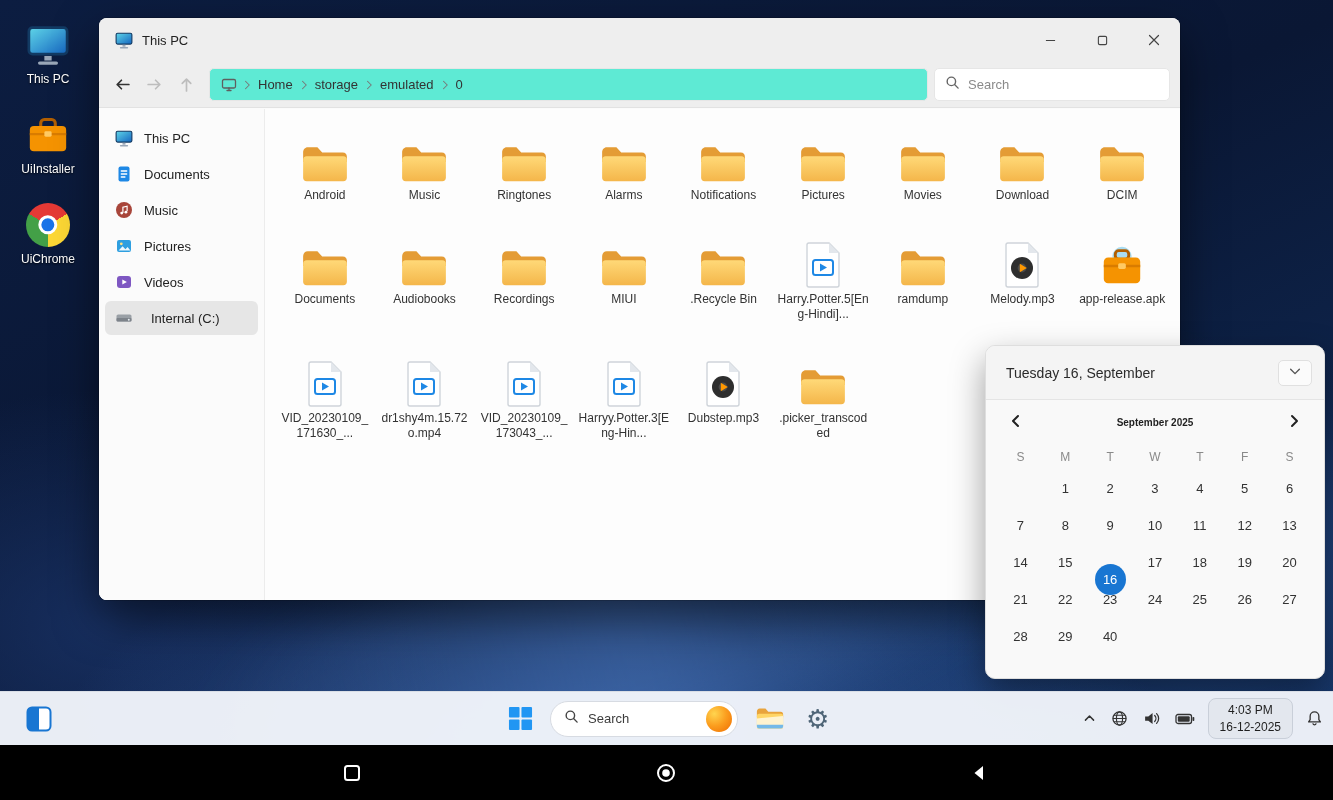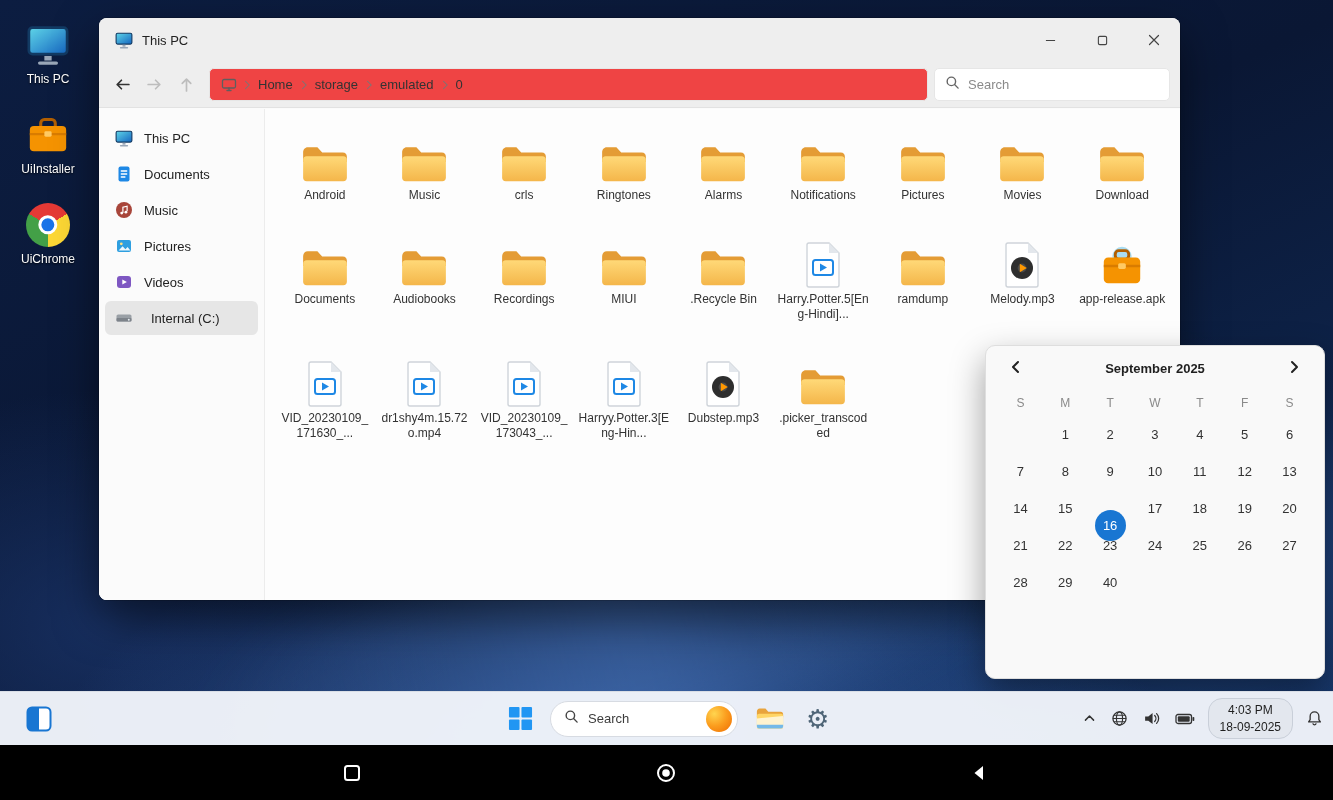--- a/index.html
+++ b/index.html
@@ -30,21 +30,21 @@
   .window { position:absolute; left:99px; top:18px; width:1081px; height:582px; z-index:2;
     background:#fbfbfb; border-radius:8px; overflow:hidden;
     box-shadow:0 18px 44px rgba(0,0,0,.5), 0 0 0 1px rgba(0,0,0,.15); }
   .titlebar { height:44px; background:#eeeeee; display:flex; align-items:center; padding-left:16px; }
   .tb-icon { display:flex; margin-right:9px; }
   .tb-title { font-size:13px; color:#222; }
   .caption-btns { margin-left:auto; display:flex; height:100%; }
   .cap-btn { width:52px; height:100%; display:flex; align-items:center; justify-content:center; }
   .toolbar { height:46px; background:#eeeeee; display:flex; align-items:center; padding:0 10px 0 8px; gap:2px; border-bottom:1px solid #e2e2e2; }
   .nav-btn { width:30px; height:32px; display:flex; align-items:center; justify-content:center; border-radius:5px; }
-  .breadcrumb { flex:1; height:33px; background:#ef4444; border:1px solid #e6e6e6; border-radius:5px; margin:0 4px 0 6px;
+  .breadcrumb { flex:1; height:33px; background:#5eead4; border:1px solid #e6e6e6; border-radius:5px; margin:0 4px 0 6px;
     display:flex; align-items:center; padding:0 10px; gap:2px; font-size:13px; color:#333; }
   .crumb { padding:2px 4px; border-radius:3px; }
   .crumb-sep { display:flex; align-items:center; margin:0 1px; }
   .searchbox { width:236px; height:33px; background:#fff; border:1px solid #e6e6e6; border-radius:5px;
     display:flex; align-items:center; padding:0 10px; gap:8px; }
   .searchbox input { border:none; outline:none; flex:1; font-size:13px; color:#333; background:transparent; }
   .searchbox input::placeholder { color:#8a8a8a; }
 
   .win-body { position:absolute; left:0; right:0; top:91px; bottom:0; background:#fdfdfd; display:flex; }
   .sidebar { width:166px; padding:12px 6px 0 6px; border-right:1px solid #ececec; background:#fbfbfb; }
@@ -63,42 +63,42 @@
   
   .calendar { position:absolute; left:985px; top:345px; width:340px; height:334px; z-index:5;
     background:#f9f9f9; border:1px solid #dedede; border-radius:10px; overflow:hidden;
     box-shadow:0 14px 34px rgba(0,0,0,.38); }
   .cal-header { height:54px; display:flex; align-items:center; padding:0 12px 0 20px;
     border-bottom:1px solid #e4e4e4; background:#f4f4f4; }
   .cal-title { font-size:14px; color:#2b2b2b; }
   .cal-collapse { margin-left:auto; width:34px; height:26px; border:1px solid #e0e0e0; border-radius:5px;
     background:#fbfbfb; display:flex; align-items:center; justify-content:center; }
   .cal-month { height:44px; display:flex; align-items:center; padding:0 16px; }
-  .cal-month-label { flex:1; text-align:center; font-size:13px; font-weight:bold; color:#1f1f1f; }
+  .cal-month-label { flex:1; text-align:center; font-size:10px; font-weight:bold; color:#1f1f1f; }
   .cal-nav { width:28px; height:28px; display:flex; align-items:center; justify-content:center; border-radius:5px; }
   .cal-weekdays, .cal-grid { display:grid; grid-template-columns:repeat(7,1fr); padding:0 12px; }
   .cal-wd { height:26px; display:flex; align-items:center; justify-content:center; font-size:12px; color:#8a8a8a; }
   .cal-day { height:37px; display:flex; align-items:center; justify-content:center; font-size:13px; color:#333; }
   .cal-day .d-in { width:31px; height:31px; display:flex; align-items:center; justify-content:center; border-radius:50%; }
   .cal-day.selected .d-in { background:#1976d2; color:#fff;margin-top:34px; }
 
   
   .taskbar { position:absolute; left:0; right:0; bottom:55px; height:54px; z-index:6;
     background:rgba(241,244,250,.97); border-top:1px solid #d9dee6; }
   .task-left { position:absolute; left:22px; top:0; height:100%; display:flex; align-items:center; }
   .task-center { position:absolute; left:504px; top:0; height:100%; display:flex; align-items:center; gap:13px; }
   .task-btn { display:flex; align-items:center; justify-content:center; padding:4px; border-radius:5px; }
   .search-pill { width:188px; height:36px; border-radius:18px; background:#fff; border:1px solid #d7dbe2;
     display:flex; align-items:center; padding:0 5px 0 13px; gap:9px; }
   .search-pill .sp-label { flex:1; font-size:13px; color:#3c3c3c; }
   .bing-ball { width:26px; height:26px; border-radius:50%;
     background:radial-gradient(circle at 32% 30%, #ffd54f 0%, #fb9d1e 48%, #ef6c00 100%); }
   .task-right { position:absolute; right:8px; top:0; height:100%; display:flex; align-items:center; gap:11px; }
   .tray-ic { display:flex; align-items:center; justify-content:center; padding:2px; }
-  .clock { background:#e3e7ee; border:1px solid #c9cfd9; border-radius:14px; padding:3px 11px; text-align:center; }
+  .clock { background:#e3e7ee; border:1px solid #c9cfd9; border-radius:8px; padding:3px 11px; text-align:center; }
   .clock div { font-size:12px; color:#1f1f1f; line-height:1.35; }
 
   
   .navbar { position:absolute; left:0; right:0; bottom:0; height:55px; background:#000; z-index:7; }
   .nav-ic { position:absolute; top:50%; transform:translate(-50%,-50%); display:flex; }
   .chrome-ball { display:inline-block; border-radius:50%; position:relative;
     background:conic-gradient(from -60deg, #e53935 0 120deg, #fdd835 120deg 240deg, #43a047 240deg 360deg); }
   .chrome-inner { position:absolute; left:50%; top:50%; width:44%; height:44%; transform:translate(-50%,-50%);
     background:#1a73e8; border:3px solid #fff; border-radius:50%; }
 </style>
@@ -345,35 +345,20 @@
               <defs>
                 <linearGradient id="fg" x1="0" y1="0" x2="0" y2="1">
                   <stop offset="0" stop-color="#ffd978"></stop>
                   <stop offset="1" stop-color="#f4b64a"></stop>
                 </linearGradient>
               </defs>
               <path d="M3 9c0-2.8 1.8-5 4.5-5h9.2l4.6 5h19.7c2.7 0 4 1.6 4 4v5H3z" fill="#e49c35"></path>
               <rect x="3" y="12.5" width="42" height="24" rx="3.5" fill="url(#fg)"></rect>
             </svg>
           </span>
-                 <span class="t-label">crls</span>
-        </div>
-        <div class="tile">
-          <span class="t-icon">
-            <svg width="50" height="42" viewBox="0 0 48 40">
-              <defs>
-                <linearGradient id="fg" x1="0" y1="0" x2="0" y2="1">
-                  <stop offset="0" stop-color="#ffd978"></stop>
-                  <stop offset="1" stop-color="#f4b64a"></stop>
-                </linearGradient>
-              </defs>
-              <path d="M3 9c0-2.8 1.8-5 4.5-5h9.2l4.6 5h19.7c2.7 0 4 1.6 4 4v5H3z" fill="#e49c35"></path>
-              <rect x="3" y="12.5" width="42" height="24" rx="3.5" fill="url(#fg)"></rect>
-            </svg>
-          </span>
                  <span class="t-label">Ringtones</span>
         </div>
         <div class="tile">
           <span class="t-icon">
             <svg width="50" height="42" viewBox="0 0 48 40">
               <defs>
                 <linearGradient id="fg" x1="0" y1="0" x2="0" y2="1">
                   <stop offset="0" stop-color="#ffd978"></stop>
                   <stop offset="1" stop-color="#f4b64a"></stop>
                 </linearGradient>
@@ -436,20 +421,35 @@
                 <linearGradient id="fg" x1="0" y1="0" x2="0" y2="1">
                   <stop offset="0" stop-color="#ffd978"></stop>
                   <stop offset="1" stop-color="#f4b64a"></stop>
                 </linearGradient>
               </defs>
               <path d="M3 9c0-2.8 1.8-5 4.5-5h9.2l4.6 5h19.7c2.7 0 4 1.6 4 4v5H3z" fill="#e49c35"></path>
               <rect x="3" y="12.5" width="42" height="24" rx="3.5" fill="url(#fg)"></rect>
             </svg>
           </span>
                  <span class="t-label">Download</span>
+        </div>
+        <div class="tile">
+          <span class="t-icon">
+            <svg width="50" height="42" viewBox="0 0 48 40">
+              <defs>
+                <linearGradient id="fg" x1="0" y1="0" x2="0" y2="1">
+                  <stop offset="0" stop-color="#ffd978"></stop>
+                  <stop offset="1" stop-color="#f4b64a"></stop>
+                </linearGradient>
+              </defs>
+              <path d="M3 9c0-2.8 1.8-5 4.5-5h9.2l4.6 5h19.7c2.7 0 4 1.6 4 4v5H3z" fill="#e49c35"></path>
+              <rect x="3" y="12.5" width="42" height="24" rx="3.5" fill="url(#fg)"></rect>
+            </svg>
+          </span>
+                 <span class="t-label">DCIM</span>
         </div>
         <div class="tile">
           <span class="t-icon">
             <svg width="50" height="42" viewBox="0 0 48 40">
               <defs>
                 <linearGradient id="fg" x1="0" y1="0" x2="0" y2="1">
                   <stop offset="0" stop-color="#ffd978"></stop>
                   <stop offset="1" stop-color="#f4b64a"></stop>
                 </linearGradient>
               </defs>
@@ -638,20 +638,28 @@
               <rect x="3" y="12.5" width="42" height="24" rx="3.5" fill="url(#fg)"></rect>
             </svg>
           </span>
                  <span class="t-label">.picker_transcoded</span>
         </div>
       </div>
   </div>
 </div>
 
 <div class="calendar">
+  <div class="cal-header">
+    <span class="cal-title">Tuesday 16, September</span>
+    <button class="cal-collapse">
+      <span><svg width="14" height="14" viewBox="0 0 16 16">
+            <polyline points="3,6 8,11 13,6" fill="none" stroke="#555" stroke-width="1.6" stroke-linecap="round" stroke-linejoin="round"></polyline>
+          </svg></span>
+    </button>
+  </div>
   <div class="cal-month">
     <button class="cal-nav">
       <span><svg width="16" height="16" viewBox="0 0 16 16">
             <polyline points="10,3 5,8 10,13" fill="none" stroke="#222" stroke-width="2" stroke-linecap="round" stroke-linejoin="round"></polyline>
           </svg></span>
     </button>
     <span class="cal-month-label">September 2025</span>
     <button class="cal-nav">
       <span><svg width="16" height="16" viewBox="0 0 16 16">
             <polyline points="6,3 11,8 6,13" fill="none" stroke="#222" stroke-width="2" stroke-linecap="round" stroke-linejoin="round"></polyline>
@@ -835,21 +843,21 @@
       </button>
     <button class="tray-ic">
         <svg width="20" height="12" viewBox="0 0 20 12">
           <rect x="1" y="1.5" width="15.5" height="9" rx="2" fill="none" stroke="#333" stroke-width="1.3"></rect>
           <rect x="2.8" y="3.3" width="11.9" height="5.4" rx="1" fill="#333"></rect>
           <rect x="17.5" y="4" width="1.8" height="4" rx="0.8" fill="#333"></rect>
         </svg>
       </button>
     <div class="clock">
       <div>4:03 PM</div>
-      <div>18-09-2025</div>
+      <div>16-12-2025</div>
     </div>
     <button class="tray-ic">
         <svg width="17" height="17" viewBox="0 0 16 16">
           <path d="M8 1.8a4.1 4.1 0 0 0-4.1 4.1v3.2L2.5 11.2h11L12.1 9.1V5.9A4.1 4.1 0 0 0 8 1.8z" fill="none" stroke="#333" stroke-width="1.25" stroke-linejoin="round"></path>
           <path d="M6.6 13a1.5 1.5 0 0 0 2.8 0" fill="none" stroke="#333" stroke-width="1.25" stroke-linecap="round"></path>
         </svg>
       </button>
   </div>
 </div>
 

